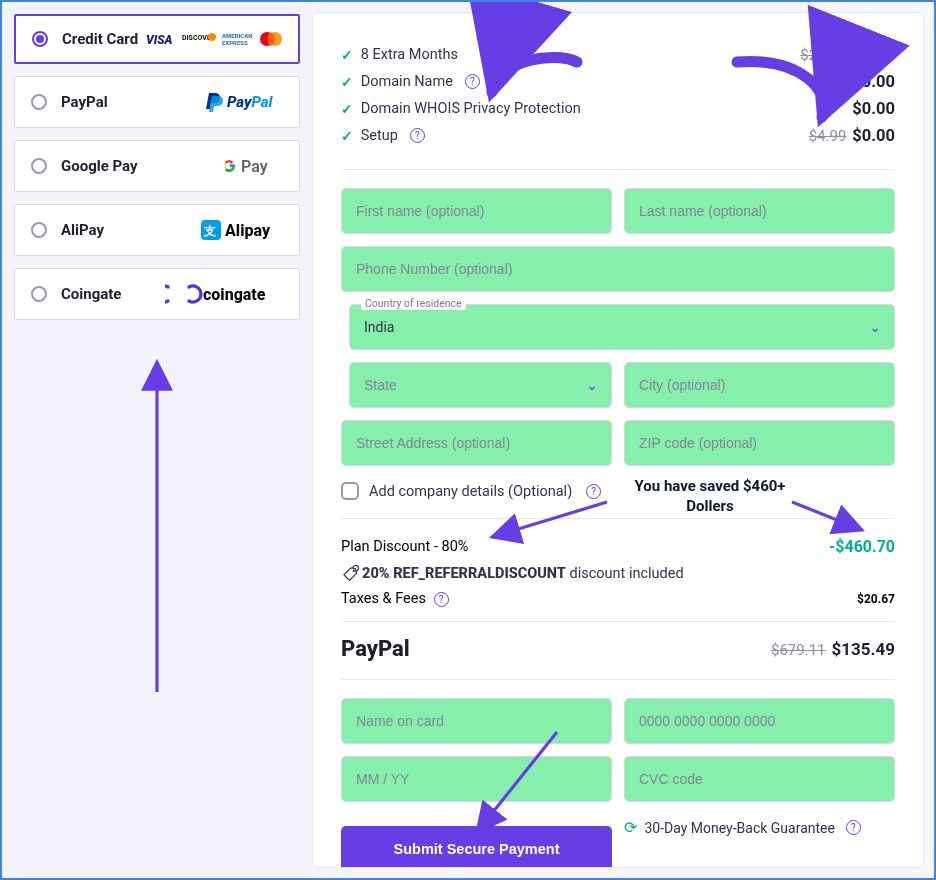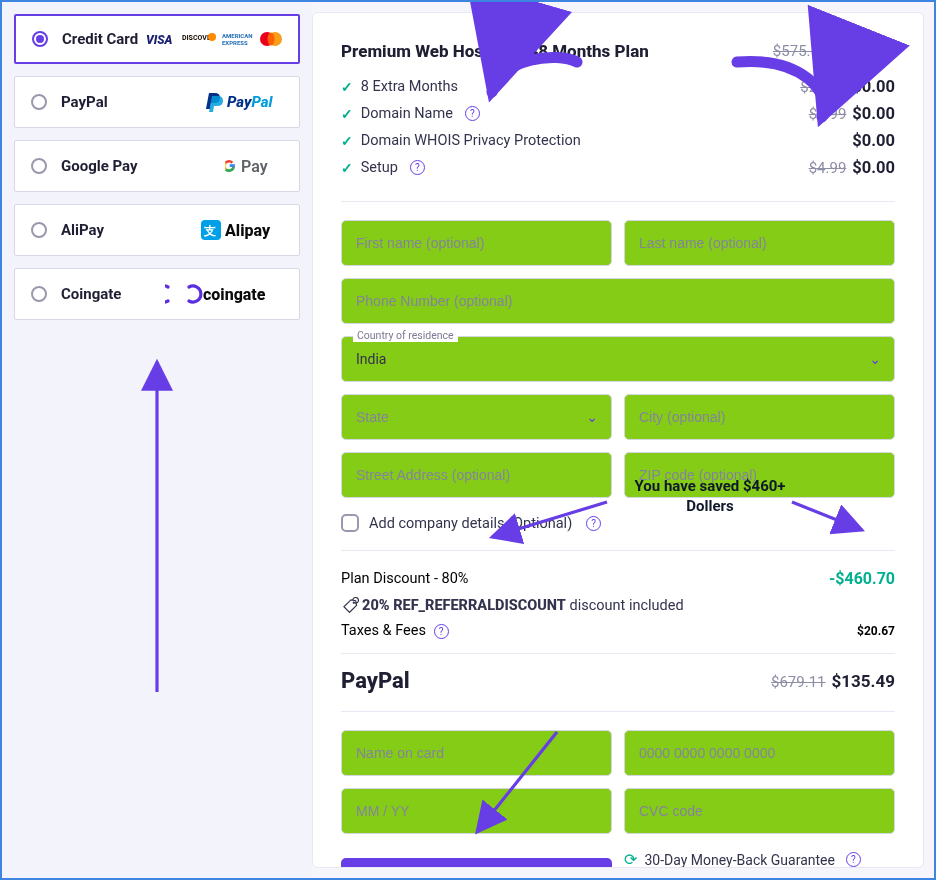--- a/index.html
+++ b/index.html
@@ -119,26 +119,26 @@
     grid-template-columns: 1fr 1fr;
     gap: 12px;
   }
   .form-grid .full { grid-column: 1 / -1; }
   .input {
     border: 1px solid #d6d6e2;
     border-radius: 5px;
     padding: 14px 14px;
     font-size: 14px;
     color: #33334d;
-    background: #84cc16;
+    background: #86efac;
     width: 100%;
     outline: none;
   }
   .input::placeholder { color: #84849c; }
-  .select-wrap { position: relative; }
+  .select-wrap { position: relative; margin-left: 8px; }
   .select-wrap.has-label::before {
     content: attr(data-label);
     position: absolute;
     top: -7px;
     left: 12px;
     background: #fff;
     padding: 0 4px;
     font-size: 10.5px;
     color: #7a7a93;
   }
@@ -308,26 +308,20 @@
         <svg width="118" height="22">
           <path d="M3 4 A8 8 0 1 0 3 18" stroke="#5b2ee0" stroke-width="3.2" fill="none" stroke-linecap="round"></path>
           <path d="M14 18 A8 8 0 1 0 14 4" stroke="#5b2ee0" stroke-width="3.2" fill="none" stroke-linecap="round" transform="translate(10,0)"></path>
           <text x="38" y="17" font-size="16" font-weight="800" fill="#0b0b0b">coingate</text>
         </svg>
       </span>
     </div>
   </div>
 
   <div class="main">
-    <div class="plan-header">
-      <div class="plan-title">Premium Web Hosting - 48 Months Plan</div>
-      <div class="price-pair">
-        <span class="strike">$575.52</span><span class="price">$143.52</span>
-      </div>
-    </div>
 
     <div class="features">
       <div class="feature-row">
         <span class="feature-left">
             <span class="check">✓</span>
             <span>8 Extra Months</span>
           </span>
         <span class="price-pair"><span class="strike">$23.98</span><span class="price">$0.00</span></span>
       </div>
       <div class="feature-row">

